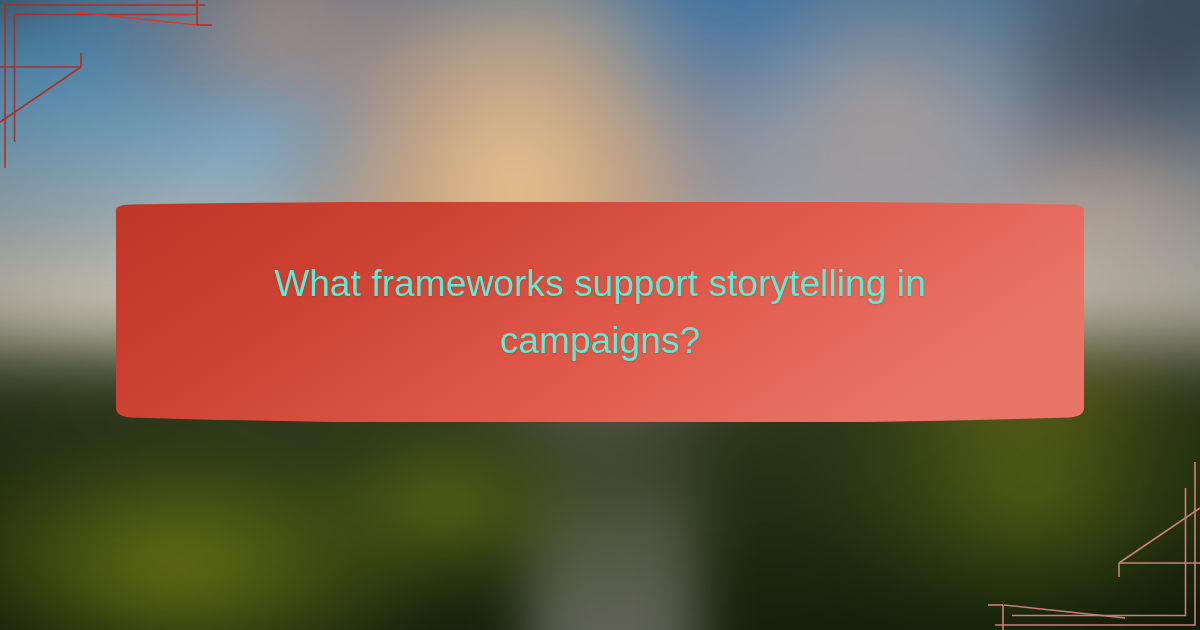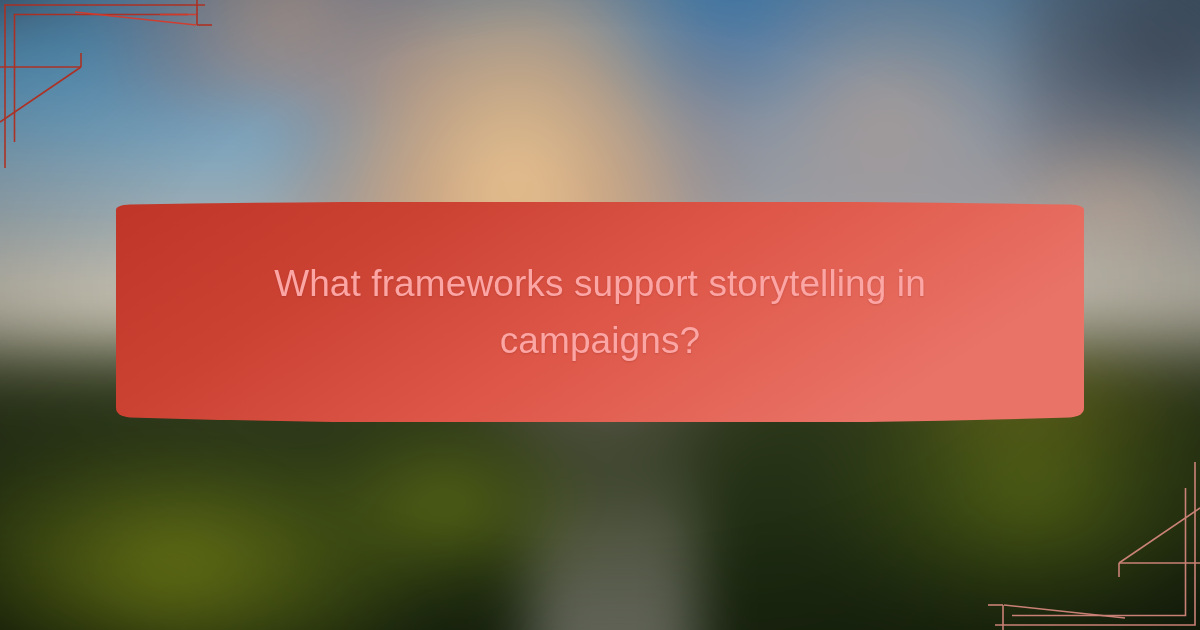--- a/index.html
+++ b/index.html
@@ -267,21 +267,21 @@
     right: 0;
     top: 0;
     bottom: 0;
     display: flex;
     align-items: center;
     justify-content: center;
     padding: 0 90px;
     box-sizing: border-box;
   }
   .card-title {
-    color: #fca5a5;
+    color: #5eead4;
     font-size: 37px;
     line-height: 1.55;
     font-weight: 400;
     text-align: center;
     letter-spacing: 0.1px;
     max-width: 700px;
     text-shadow: 0 1px 2px rgba(120,30,20,0.22);
   }
 </style>
 </head>

